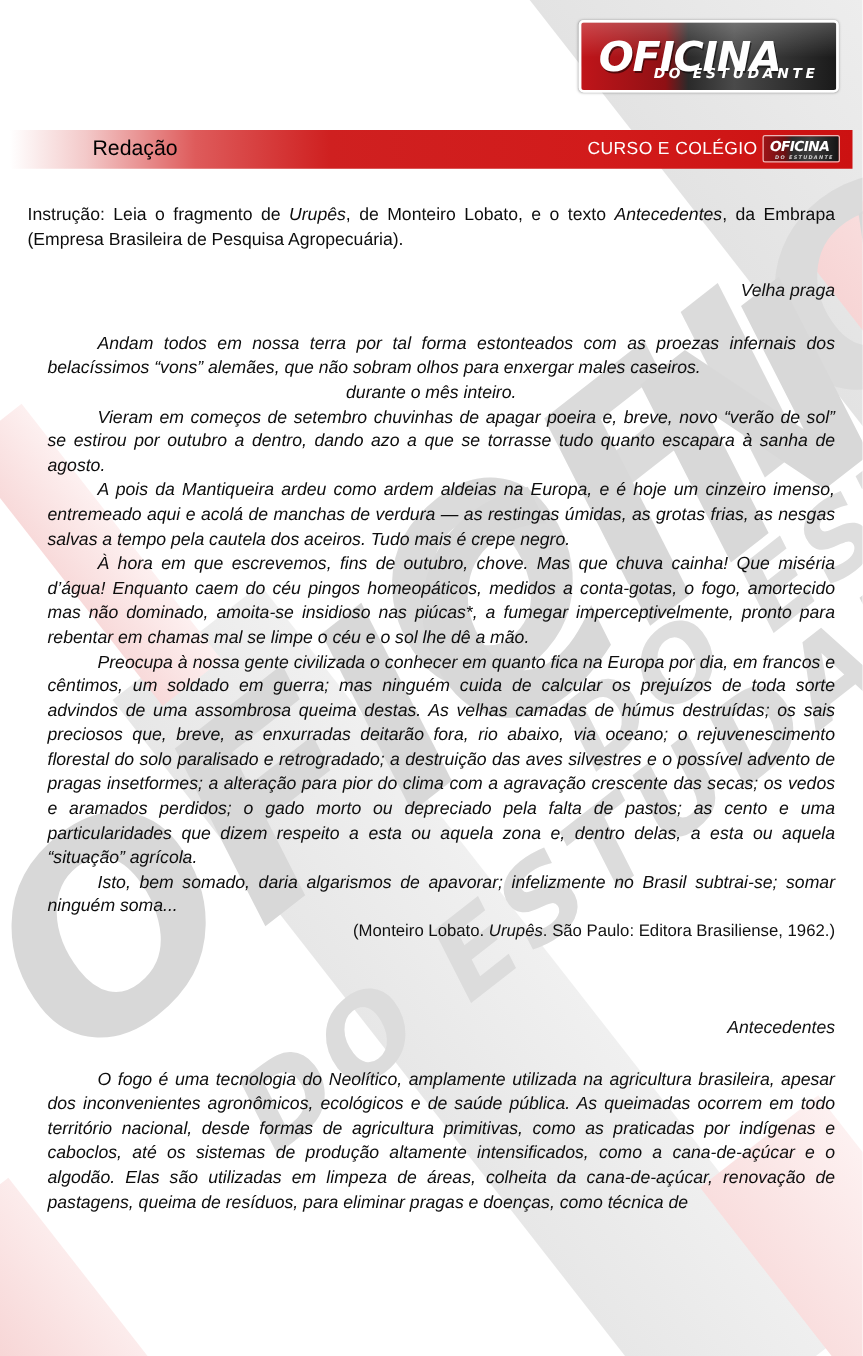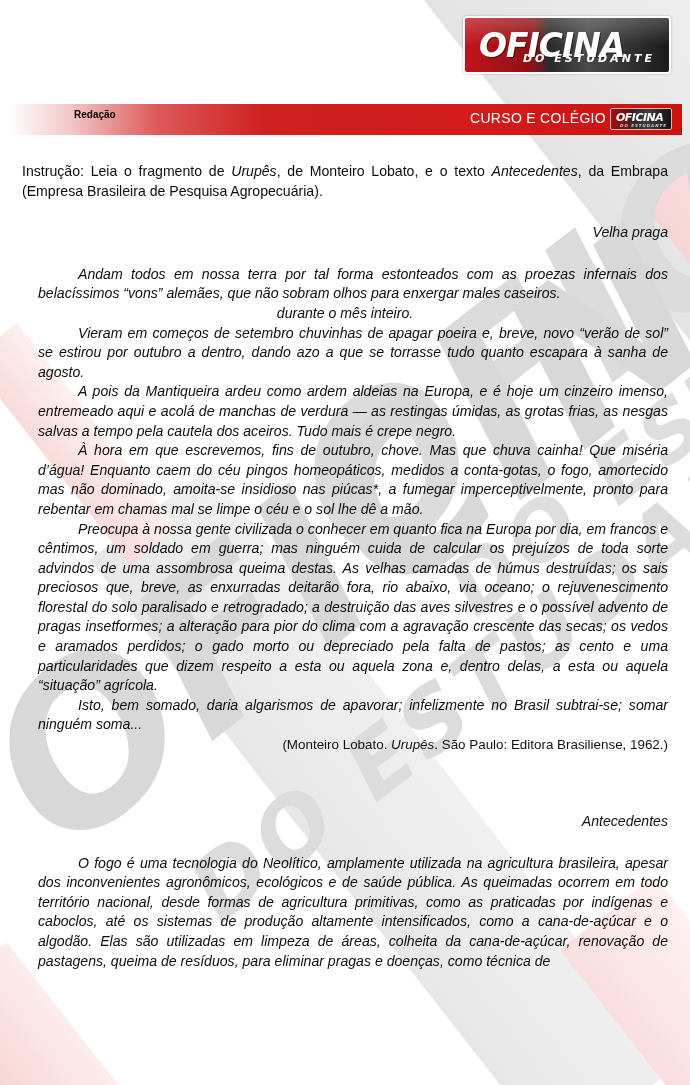--- a/index.html
+++ b/index.html
@@ -171,22 +171,22 @@
     left: 8px;
     top: 104px;
     width: 674px;
     height: 31px;
     background: linear-gradient(90deg, #ffffff 0%, #f3c9c9 9%, #de5b5b 22%, #cf2020 38%, #d21b1b 70%, #cc1111 100%);
   }
   #header-title {
     position: absolute;
     left: 66px;
     top: 5px;
-    font-size: 10px;
-    font-weight: 700;
+    font-size: 17px;
+    font-weight: 400;
     color: #000000;
     font-family: "Liberation Sans", sans-serif;
   }
   #header-right {
     position: absolute;
     right: 76px;
     top: 6px;
     font-size: 14px;
     color: #ffffff;
     font-family: "Liberation Sans", sans-serif;

